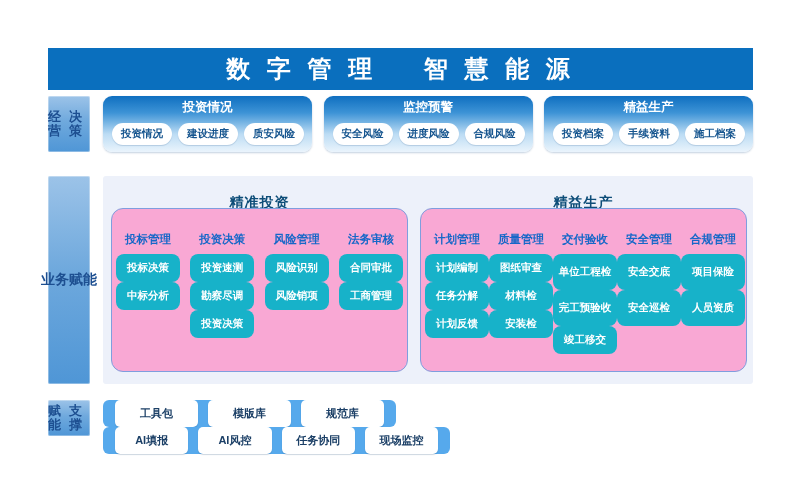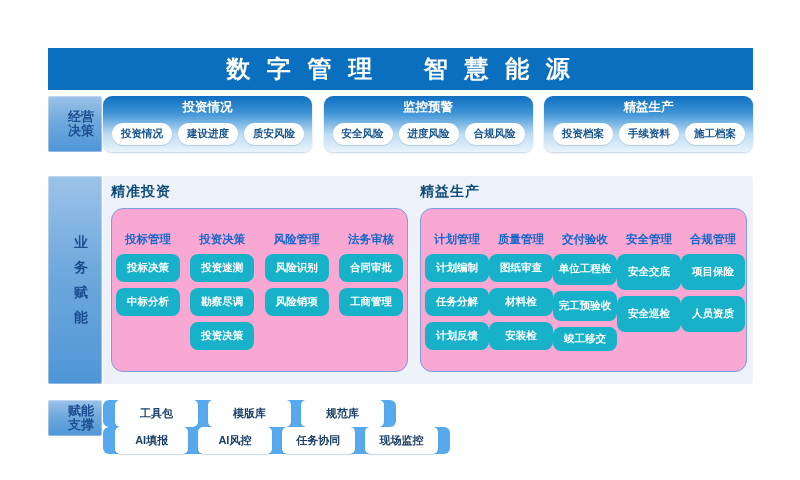--- a/index.html
+++ b/index.html
@@ -21,24 +21,23 @@
     color:#ffffff;font-size:24px;font-weight:bold;letter-spacing:5px;
     white-space:pre;
   }
 
   
   .side-label{
     position:absolute;
     background:linear-gradient(180deg,#9cc3e8 0%,#6fa9dd 45%,#4f96d6 100%);
     color:#1d4f91;
     font-weight:bold;
-    display:flex;flex-direction:column;align-items:center;justify-content:center;
+    display:flex;align-items:center;justify-content:center;
     border-radius:2px;
     box-shadow:0 0 0 1px rgba(255,255,255,.35) inset;
-    padding-left:12px;
   }
   .side-label span{display:block;line-height:1.08;}
 
   
   .row1-label{left:48px;top:96px;width:42px;height:56px;font-size:13px;color:#1d4f91;}
   .decision-cards{
     position:absolute;left:103px;top:96px;width:650px;height:56px;
     display:flex;justify-content:space-between;
   }
   .dcard{
@@ -72,38 +71,38 @@
     background:#edf1fa;border-radius:3px;
   }
   .cap-groups{
     position:absolute;left:0;top:0;width:650px;height:208px;
     display:flex;
   }
   .cap-group{position:relative;height:100%;}
   .cap-group.left{width:297px;margin-left:8px;}
   .cap-group.right{width:327px;margin-left:12px;}
   .cap-title{
-    color:#0d4d78;font-size:14px;font-weight:bold;
-    padding-top:7px;letter-spacing:1px;
+    text-align:center;color:#0d4d78;font-size:14px;font-weight:bold;
+    padding-top:18px;letter-spacing:1px;
   }
   .cap-panel{
     position:absolute;left:0;right:0;top:32px;bottom:12px;
     border:1.4px solid #7f9ede;border-radius:12px;
     background:#f9a8d4;
     display:flex;justify-content:space-between;
     padding:14px 4px;box-sizing:border-box;
   }
   .cap-col{display:flex;flex-direction:column;align-items:center;padding-top:9px;}
   .cap-col-head{
     color:#1667c8;font-size:11.5px;font-weight:bold;margin-bottom:7px;white-space:nowrap;
   }
   .tile{
     background:#17b2c9;color:#ffffff;
     font-size:10.5px;font-weight:bold;
-    width:64px;height:28px;margin-bottom:6px;
+    width:64px;height:28px;margin-bottom:0;
     display:flex;align-items:center;justify-content:center;
     text-align:center;line-height:1.12;
     border-radius:8px;
     box-sizing:border-box;padding:0 2px;
   }
   .tile.tall{height:36px;}
 
   
   .row3-label{left:48px;top:400px;width:42px;height:36px;font-size:13px;}
   .support-groups{

